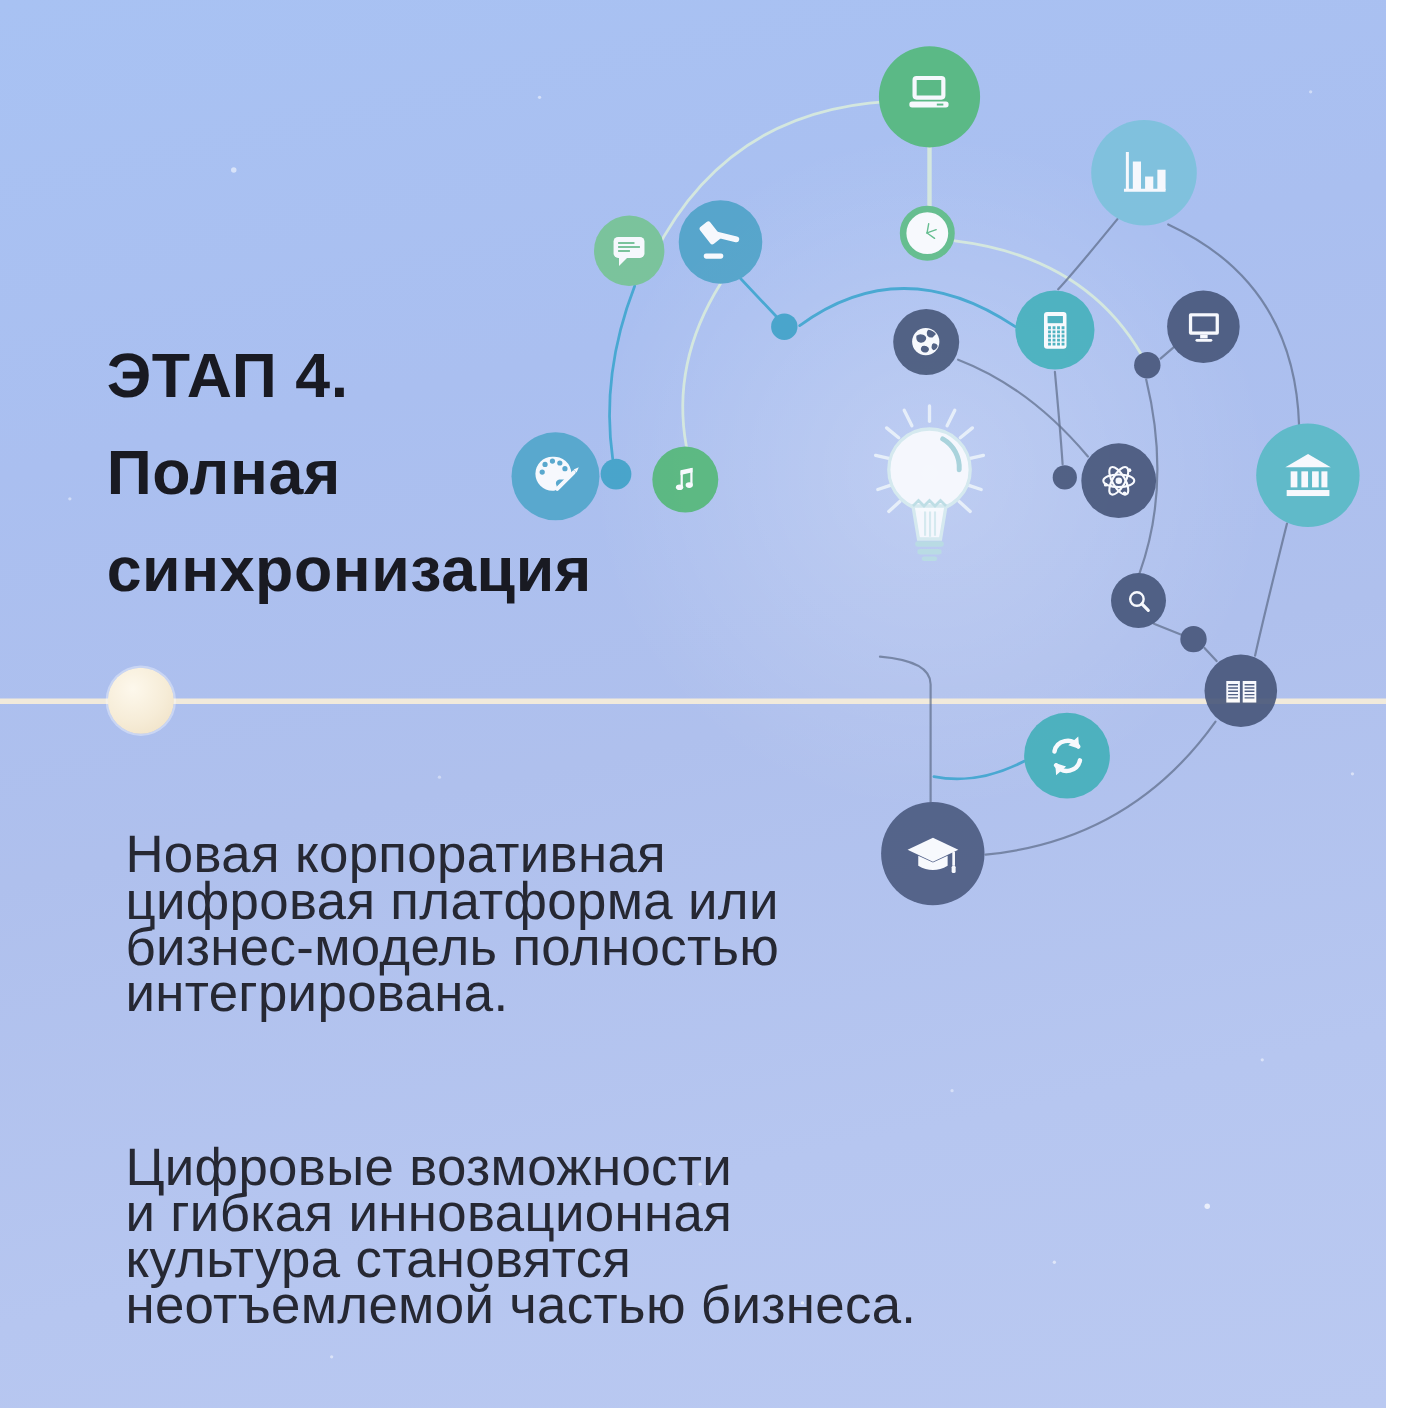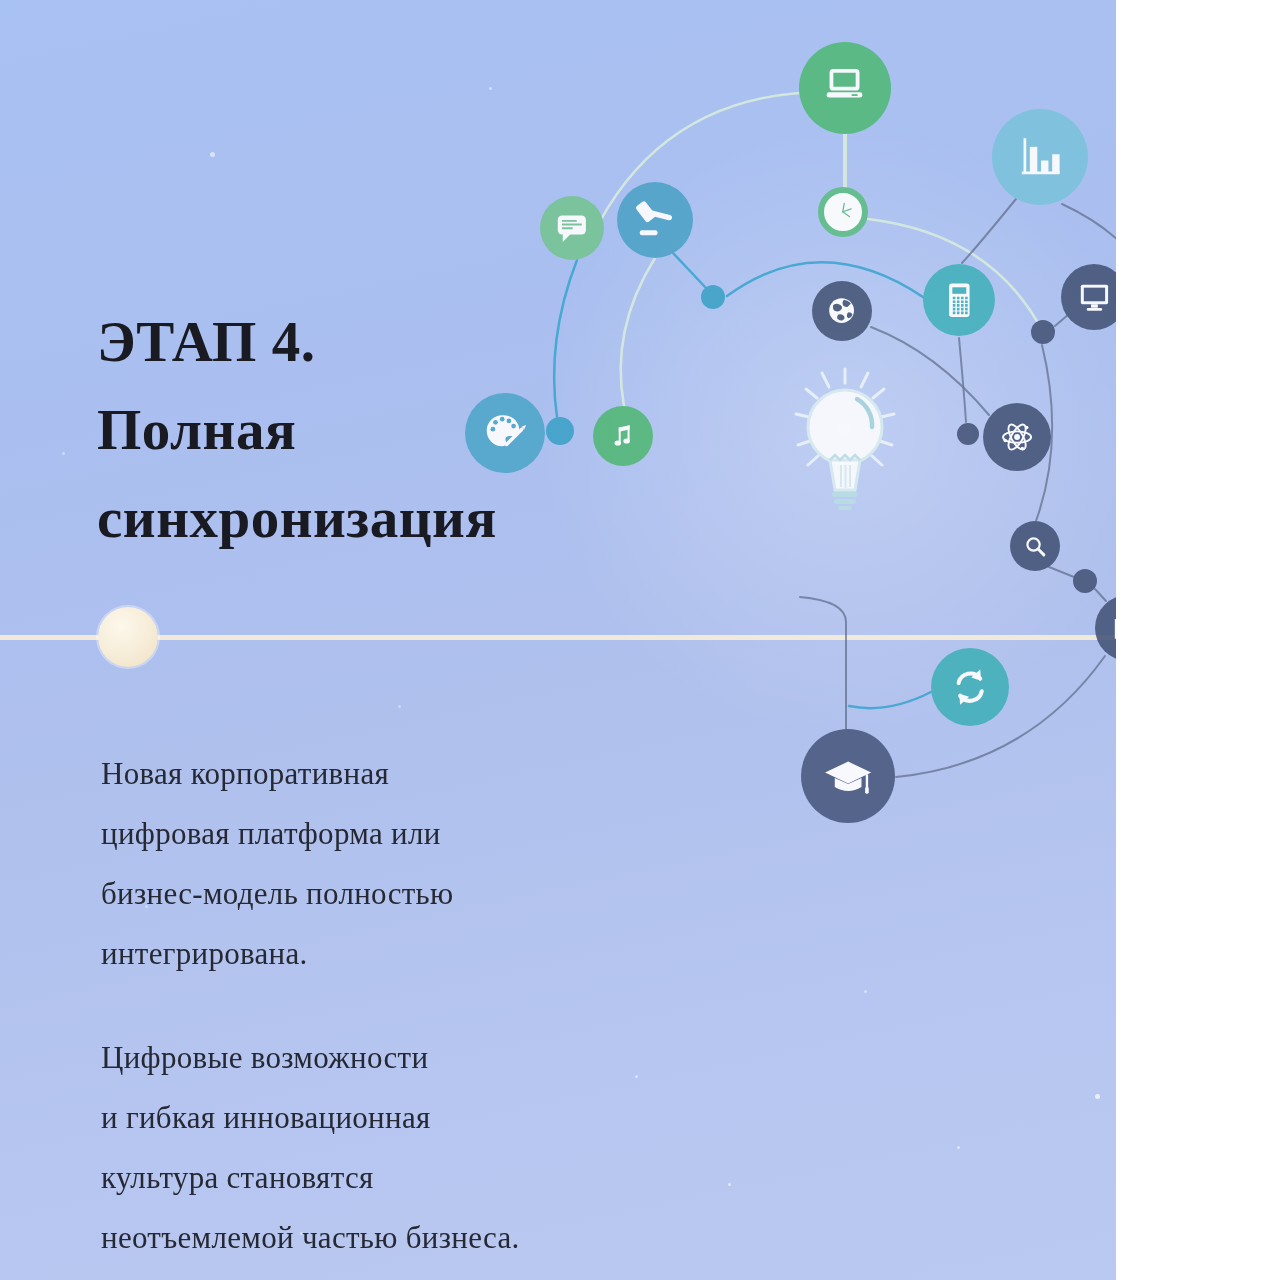--- a/index.html
+++ b/index.html
@@ -1,19 +1,19 @@
 <!DOCTYPE html>
 <html><head>
 <meta charset="utf-8">
 <style>
   html,body{margin:0;padding:0;}
   .stage{
-    position:relative;width:1116px;height:1280px;overflow:hidden;
+    position:relative;width:1260px;height:1280px;overflow:hidden;
     background:linear-gradient(168deg,#a8c2f3 0%,#aabff0 28%,#afc0ed 52%,#b6c6f0 78%,#bac9f1 100%);
-    font-family:Liberation Serif, serif;
+    font-family:Liberation Sans, sans-serif;
   }
   .haze{
     position:absolute;inset:0;pointer-events:none;
     background:radial-gradient(circle 430px at 845px 430px, rgba(255,255,255,.22), rgba(255,255,255,0) 72%);
   }
   .specks{
     position:absolute;top:0;left:0;width:3px;height:3px;border-radius:50%;
     background:rgba(255,255,255,.0);
     box-shadow:
       211px 153px 0 1px rgba(255,255,255,.55), 489px 87px 0 0 rgba(255,255,255,.5),
@@ -37,22 +37,22 @@
   .node .glyph{width:62%;height:62%;display:block;}
   .node.bulb{background:transparent !important;}
   .node.bulb .glyph{width:100%;height:100%;}
   .textblock{position:absolute;left:97px;top:0;width:720px;color:#20212a;}
   .page-title{
     position:absolute;left:0;top:298px;width:700px;margin:0;
     font-size:57px;line-height:88px;font-weight:700;letter-spacing:.5px;
     color:#191a22;white-space:pre-line;
   }
   .body-par{
-    position:absolute;left:0;width:760px;margin:4px;
-    font-size:31px;line-height:60px;font-weight:400;letter-spacing:.3px;
+    position:absolute;left:0;width:760px;margin:17px;
+    font-size:48px;line-height:42px;font-weight:400;letter-spacing:.3px;
     color:#262833;white-space:pre-line;
   }
   .par-1{top:740px;}
   .par-2{top:1024px;}
 </style>
 </head>
 <body>
 
 <div class="stage">
 

